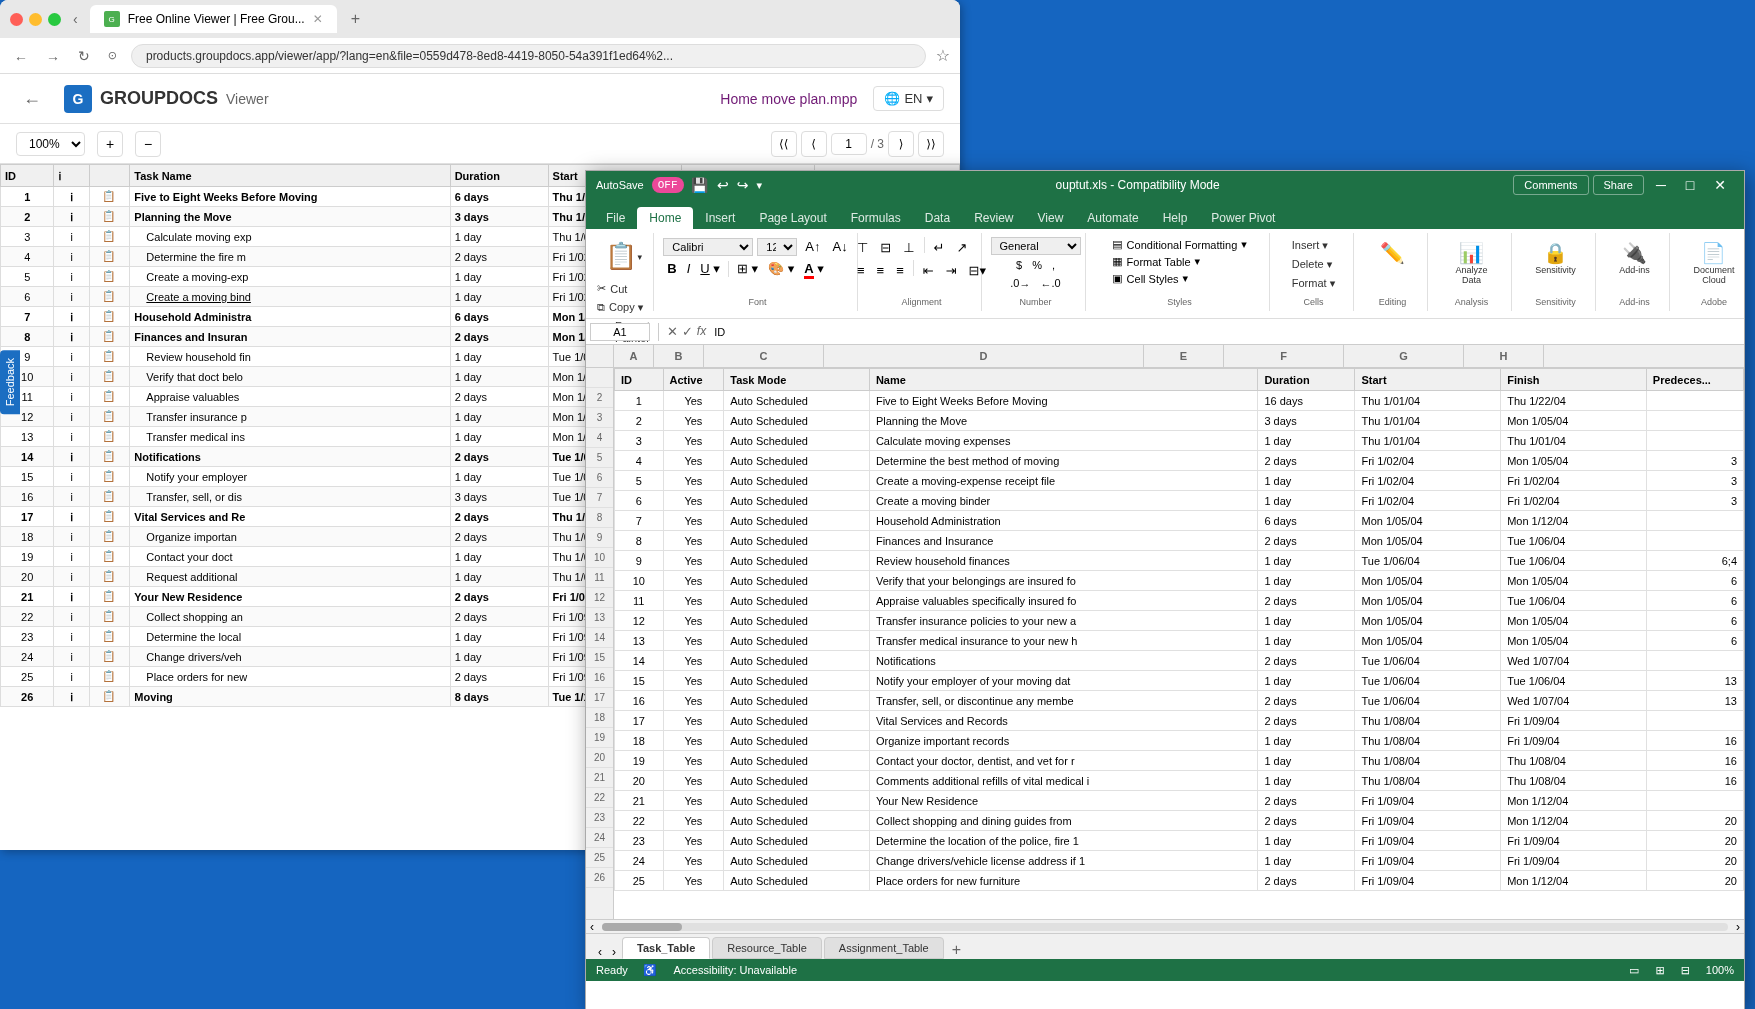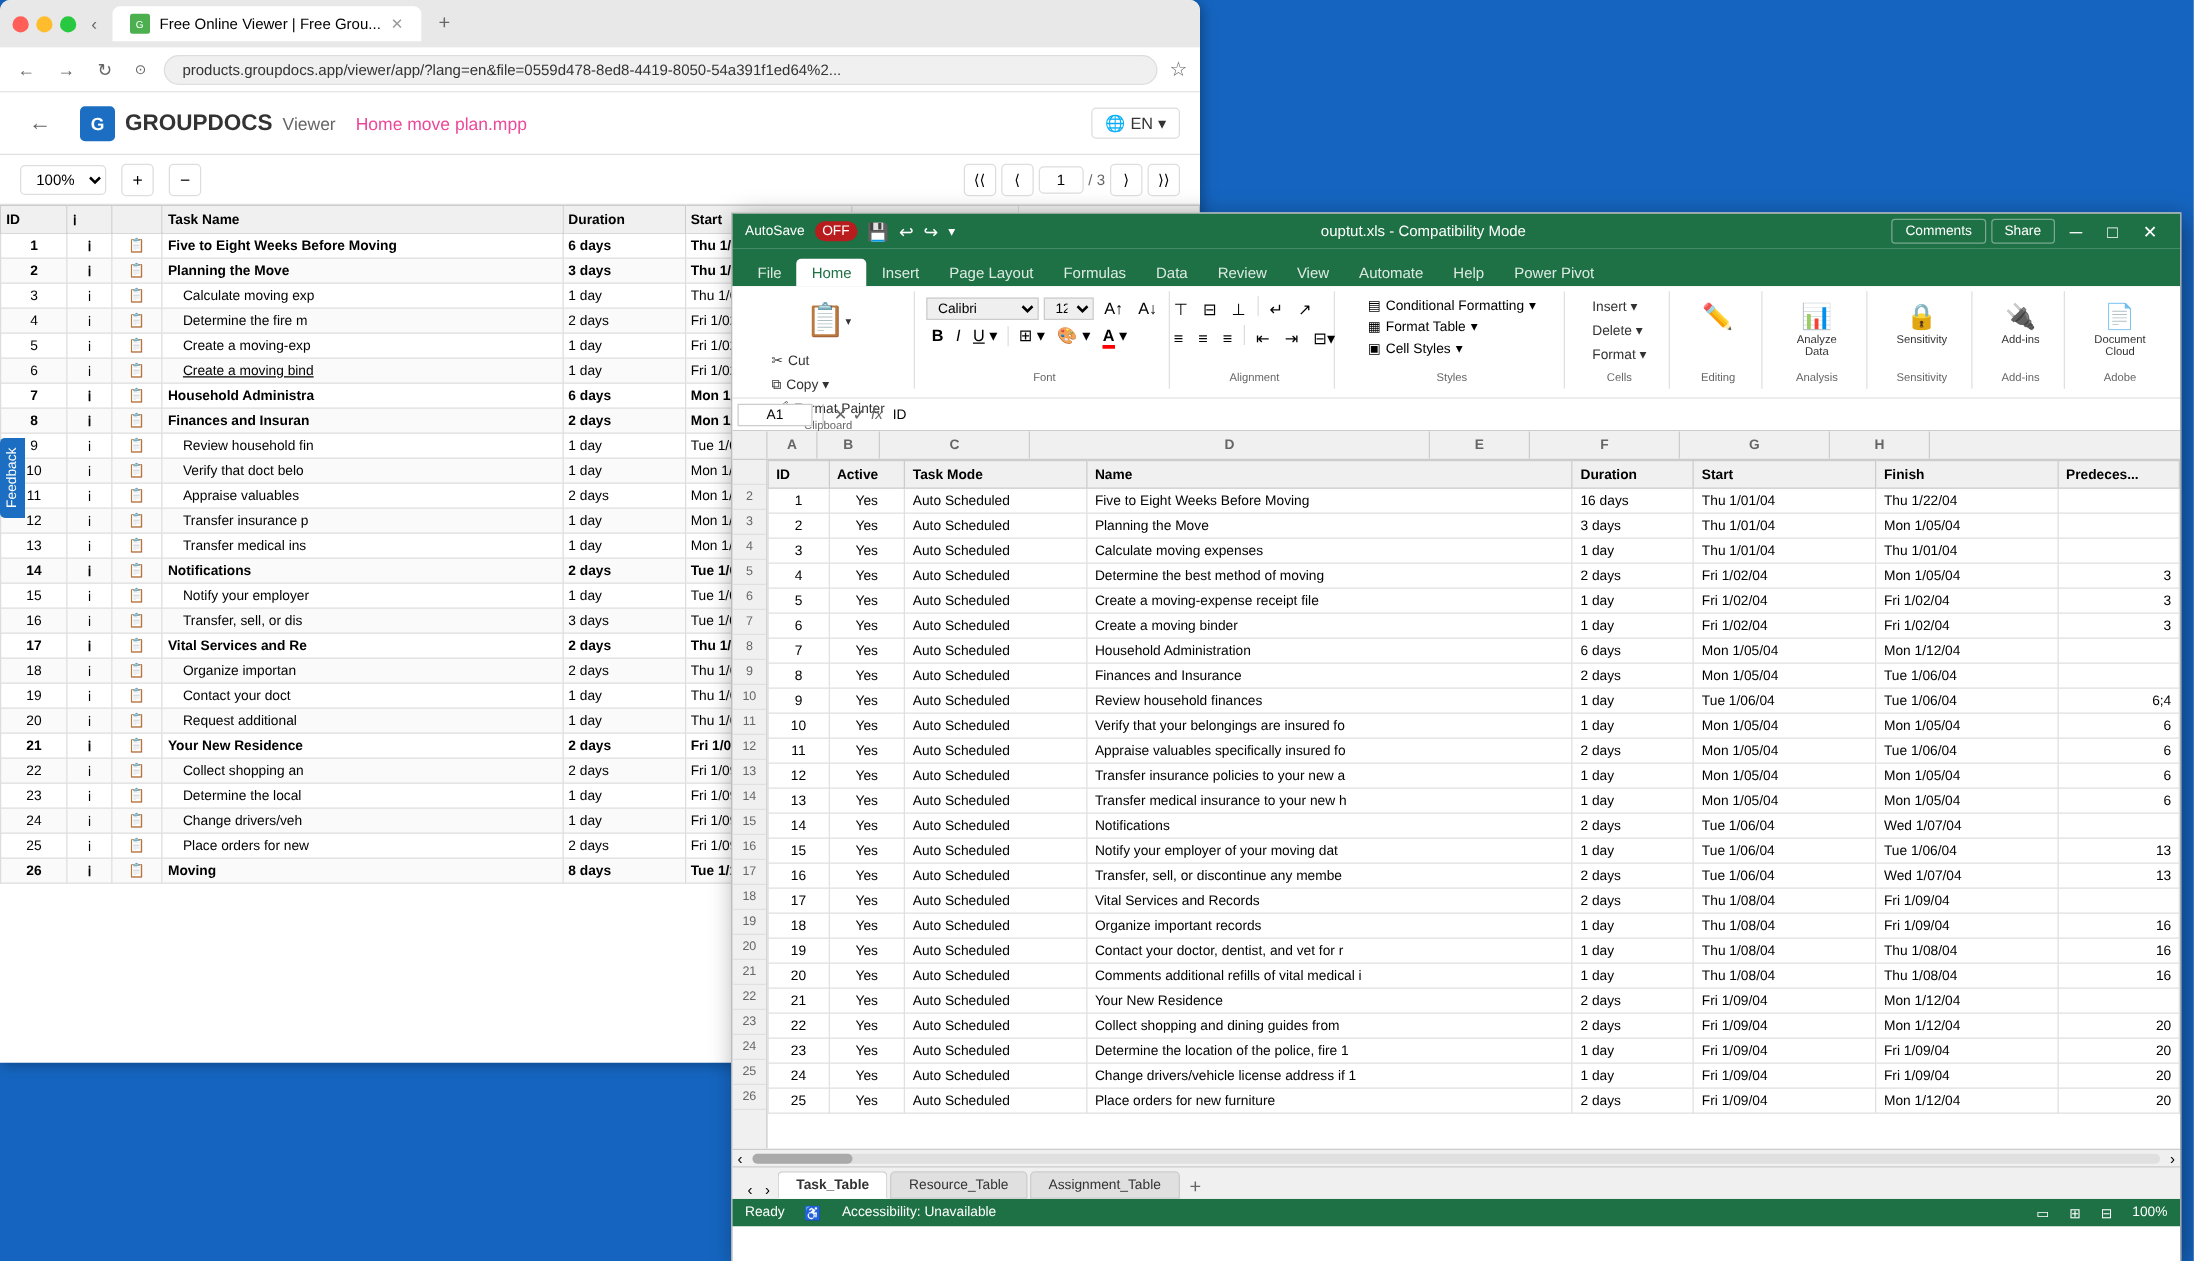--- a/index.html
+++ b/index.html
@@ -69,21 +69,21 @@
       align-items: center;
       padding: 0 16px;
       border-bottom: 1px solid #e0e0e0;
       gap: 16px;
     }
     .gd-back-btn { background: none; border: none; cursor: pointer; color: #666; font-size: 18px; width: 32px; height: 32px; display: flex; align-items: center; justify-content: center; border-radius: 50%; }
     .gd-logo { display: flex; align-items: center; gap: 8px; }
     .gd-logo-icon { width: 28px; height: 28px; background: #1b6ec2; border-radius: 4px; display: flex; align-items: center; justify-content: center; color: white; font-size: 14px; font-weight: bold; }
     .gd-logo-text { font-size: 18px; font-weight: 600; color: #333; }
     .gd-viewer-text { font-size: 14px; color: #666; }
-    .gd-filename { flex: 1; text-align: left; font-size: 14px; color: #ec4899; }
+    .gd-filename { flex: 1; text-align: right; font-size: 14px; color: #701a75; }
     .gd-lang-btn { display: flex; align-items: center; gap: 4px; cursor: pointer; color: #333; font-size: 13px; border: 1px solid #ddd; padding: 4px 10px; border-radius: 4px; }
     
     
     .viewer-toolbar {
       background: white;
       height: 40px;
       display: flex;
       align-items: center;
       padding: 0 16px;
       gap: 12px;
@@ -221,27 +221,28 @@
       background: #1e7145;
       color: white;
       height: 28px;
       display: flex;
       align-items: center;
       padding: 0 10px;
       gap: 8px;
       font-size: 11px;
     }
     .autosave-toggle {
-      background: #b91c1c;
+      background: #ec4899;
       border-radius: 10px;
       padding: 2px 6px;
       font-size: 11px;
       display: flex;
       align-items: center;
       gap: 4px;
+      font-family: Liberation Mono, monospace;
     }
     .autosave-undo { color: white; background: none; border: none; cursor: pointer; font-size: 14px; }
 
     
     .formula-bar {
       height: 26px;
       display: flex;
       align-items: center;
       border-bottom: 1px solid #ccc;
       padding: 0 4px;
@@ -761,20 +762,37 @@
           <button class="align-btn">≡</button>
           <span style="width:1px;height:16px;background:#ddd;margin:0 2px;"></span>
           <button class="align-btn">⇤</button>
           <button class="align-btn">⇥</button>
           <button class="align-btn">⊟▾</button>
         </div>
       </div>
       <div class="ribbon-group-label">Alignment</div>
     </div>
 
+    <div class="ribbon-group" style="min-width:100px;">
+      <div class="number-group">
+        <select class="number-format-select">
+          <option>General</option>
+        </select>
+        <div class="number-btn-row">
+          <button class="number-btn">$</button>
+          <button class="number-btn">%</button>
+          <button class="number-btn">,</button>
+        </div>
+        <div class="number-btn-row">
+          <button class="number-btn">.0→</button>
+          <button class="number-btn">←.0</button>
+        </div>
+      </div>
+      <div class="ribbon-group-label">Number</div>
+    </div>
 
     <div class="ribbon-group" style="min-width:180px;">
       <div class="styles-group-content">
         <div class="cond-format-row">
           <span>▤</span>
           <span>Conditional Formatting</span>
           <span>▾</span>
         </div>
         <div class="cond-format-row">
           <span>▦</span>

